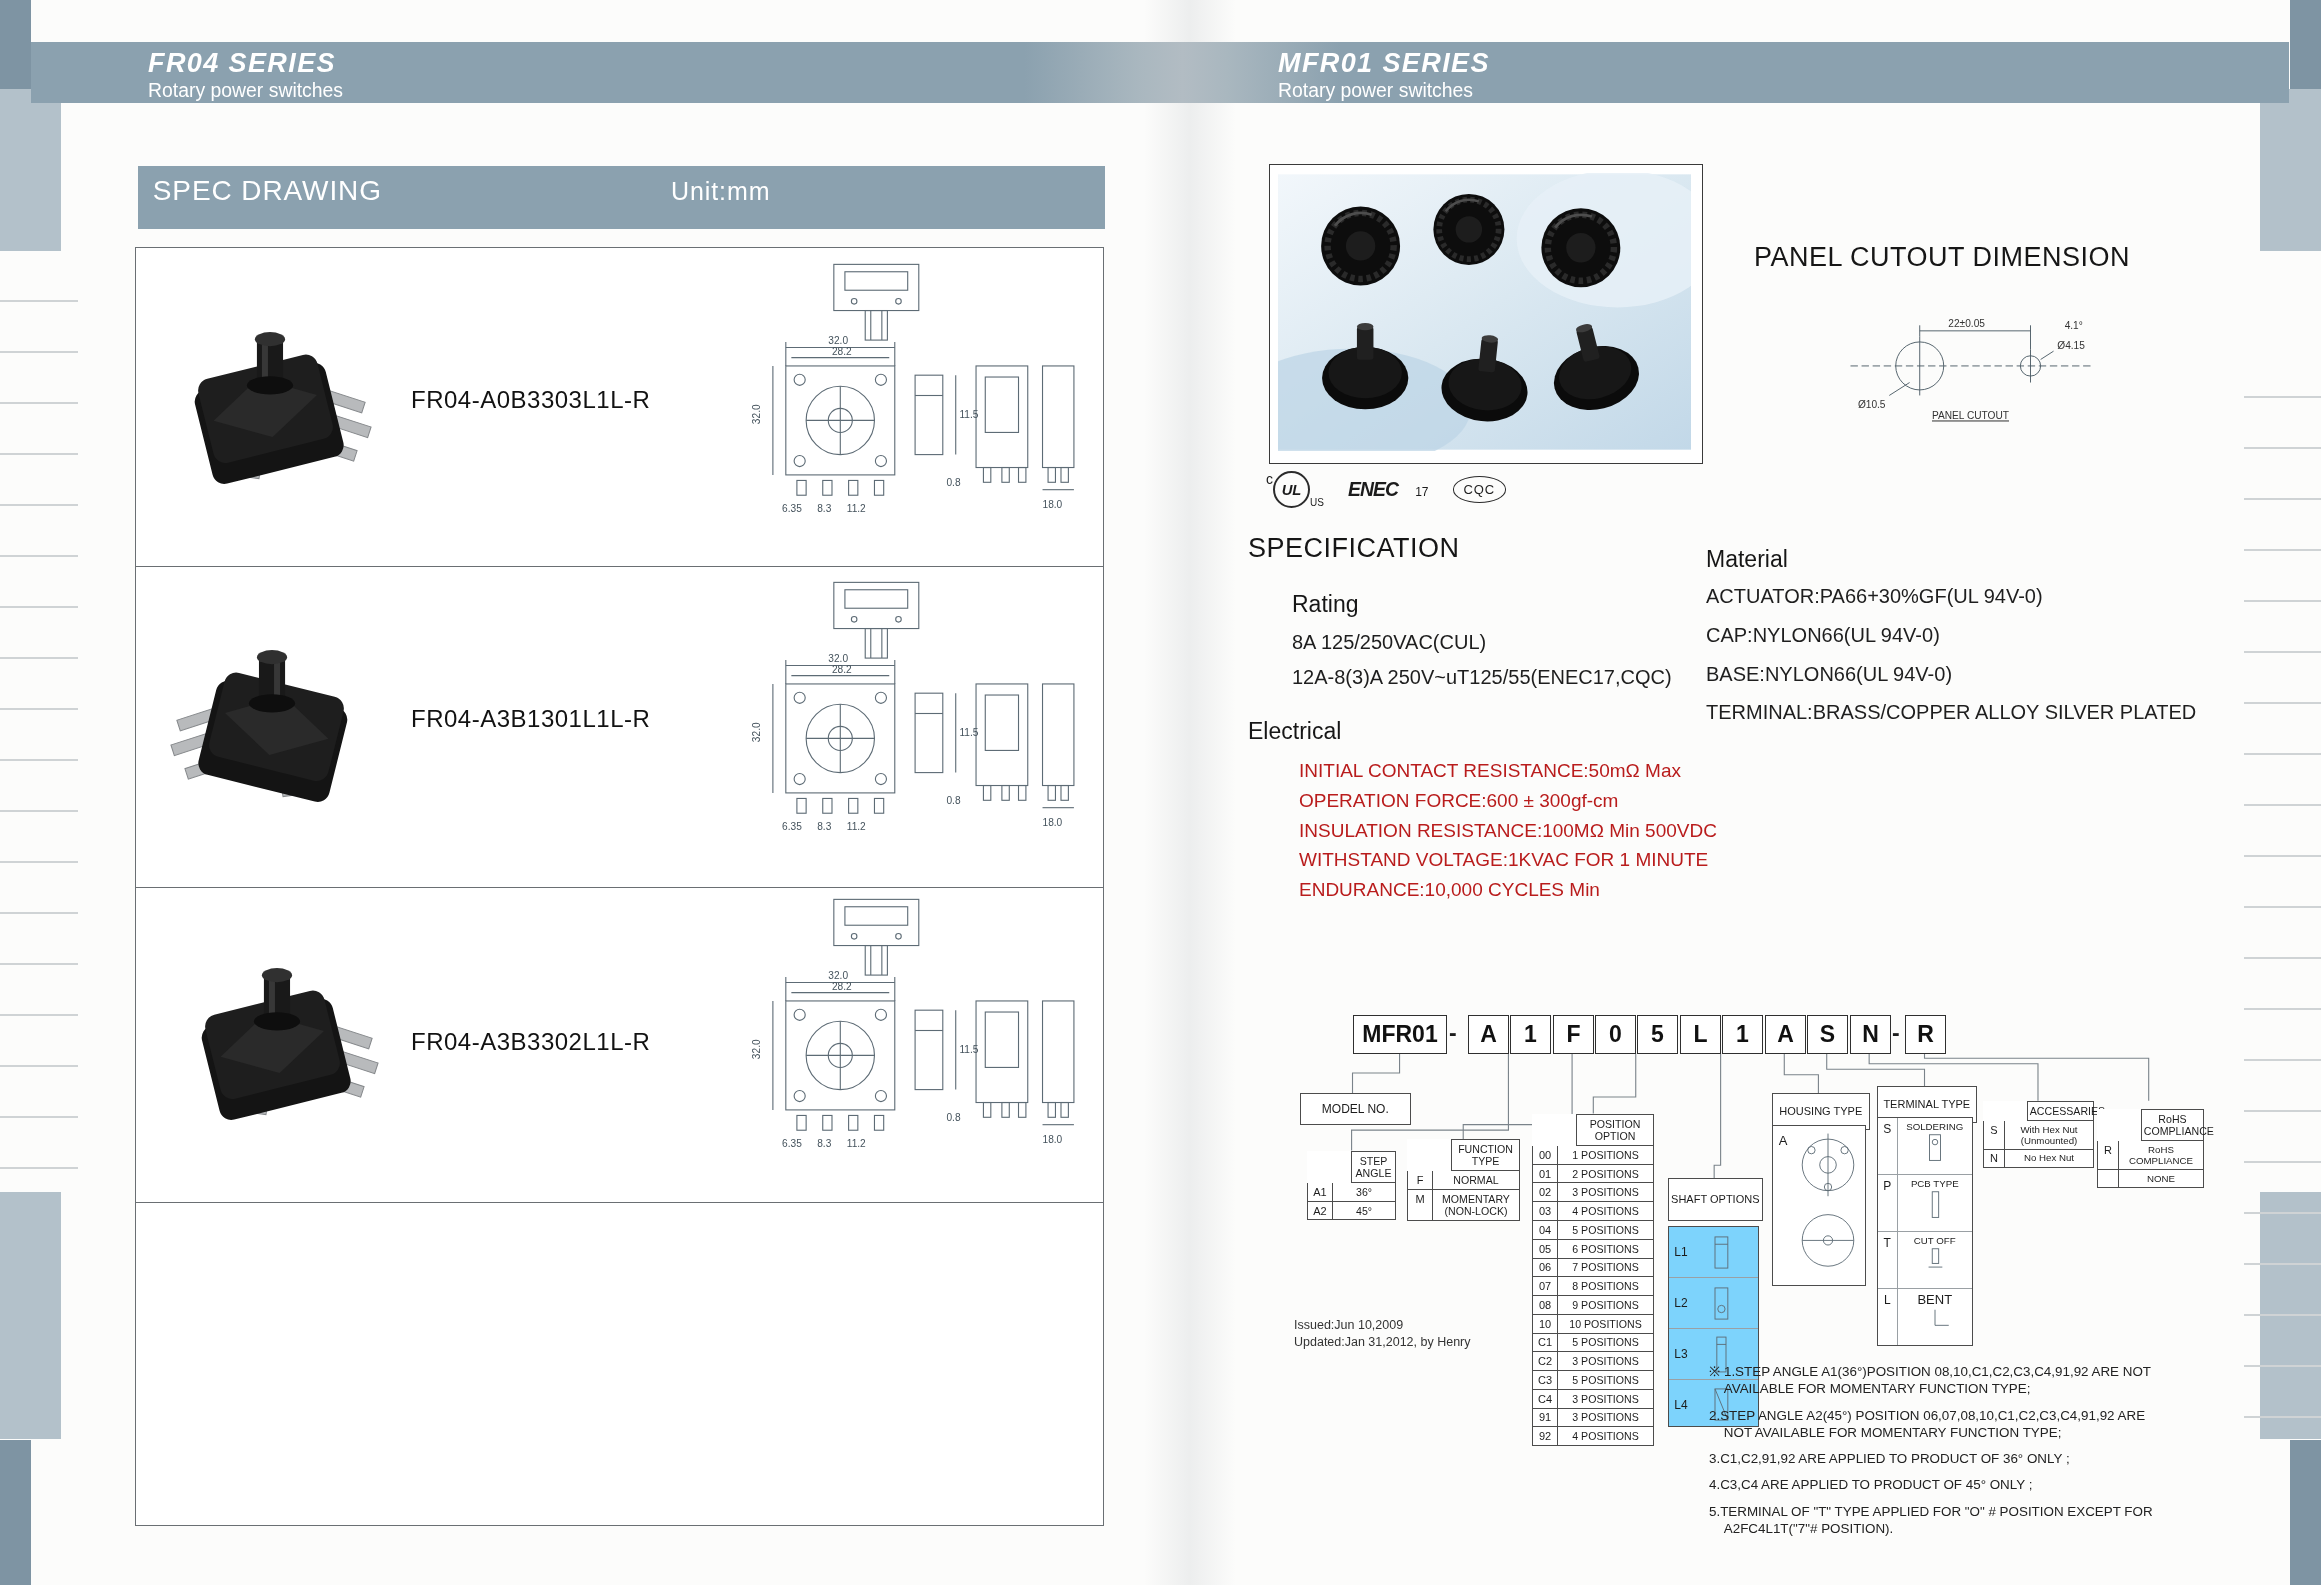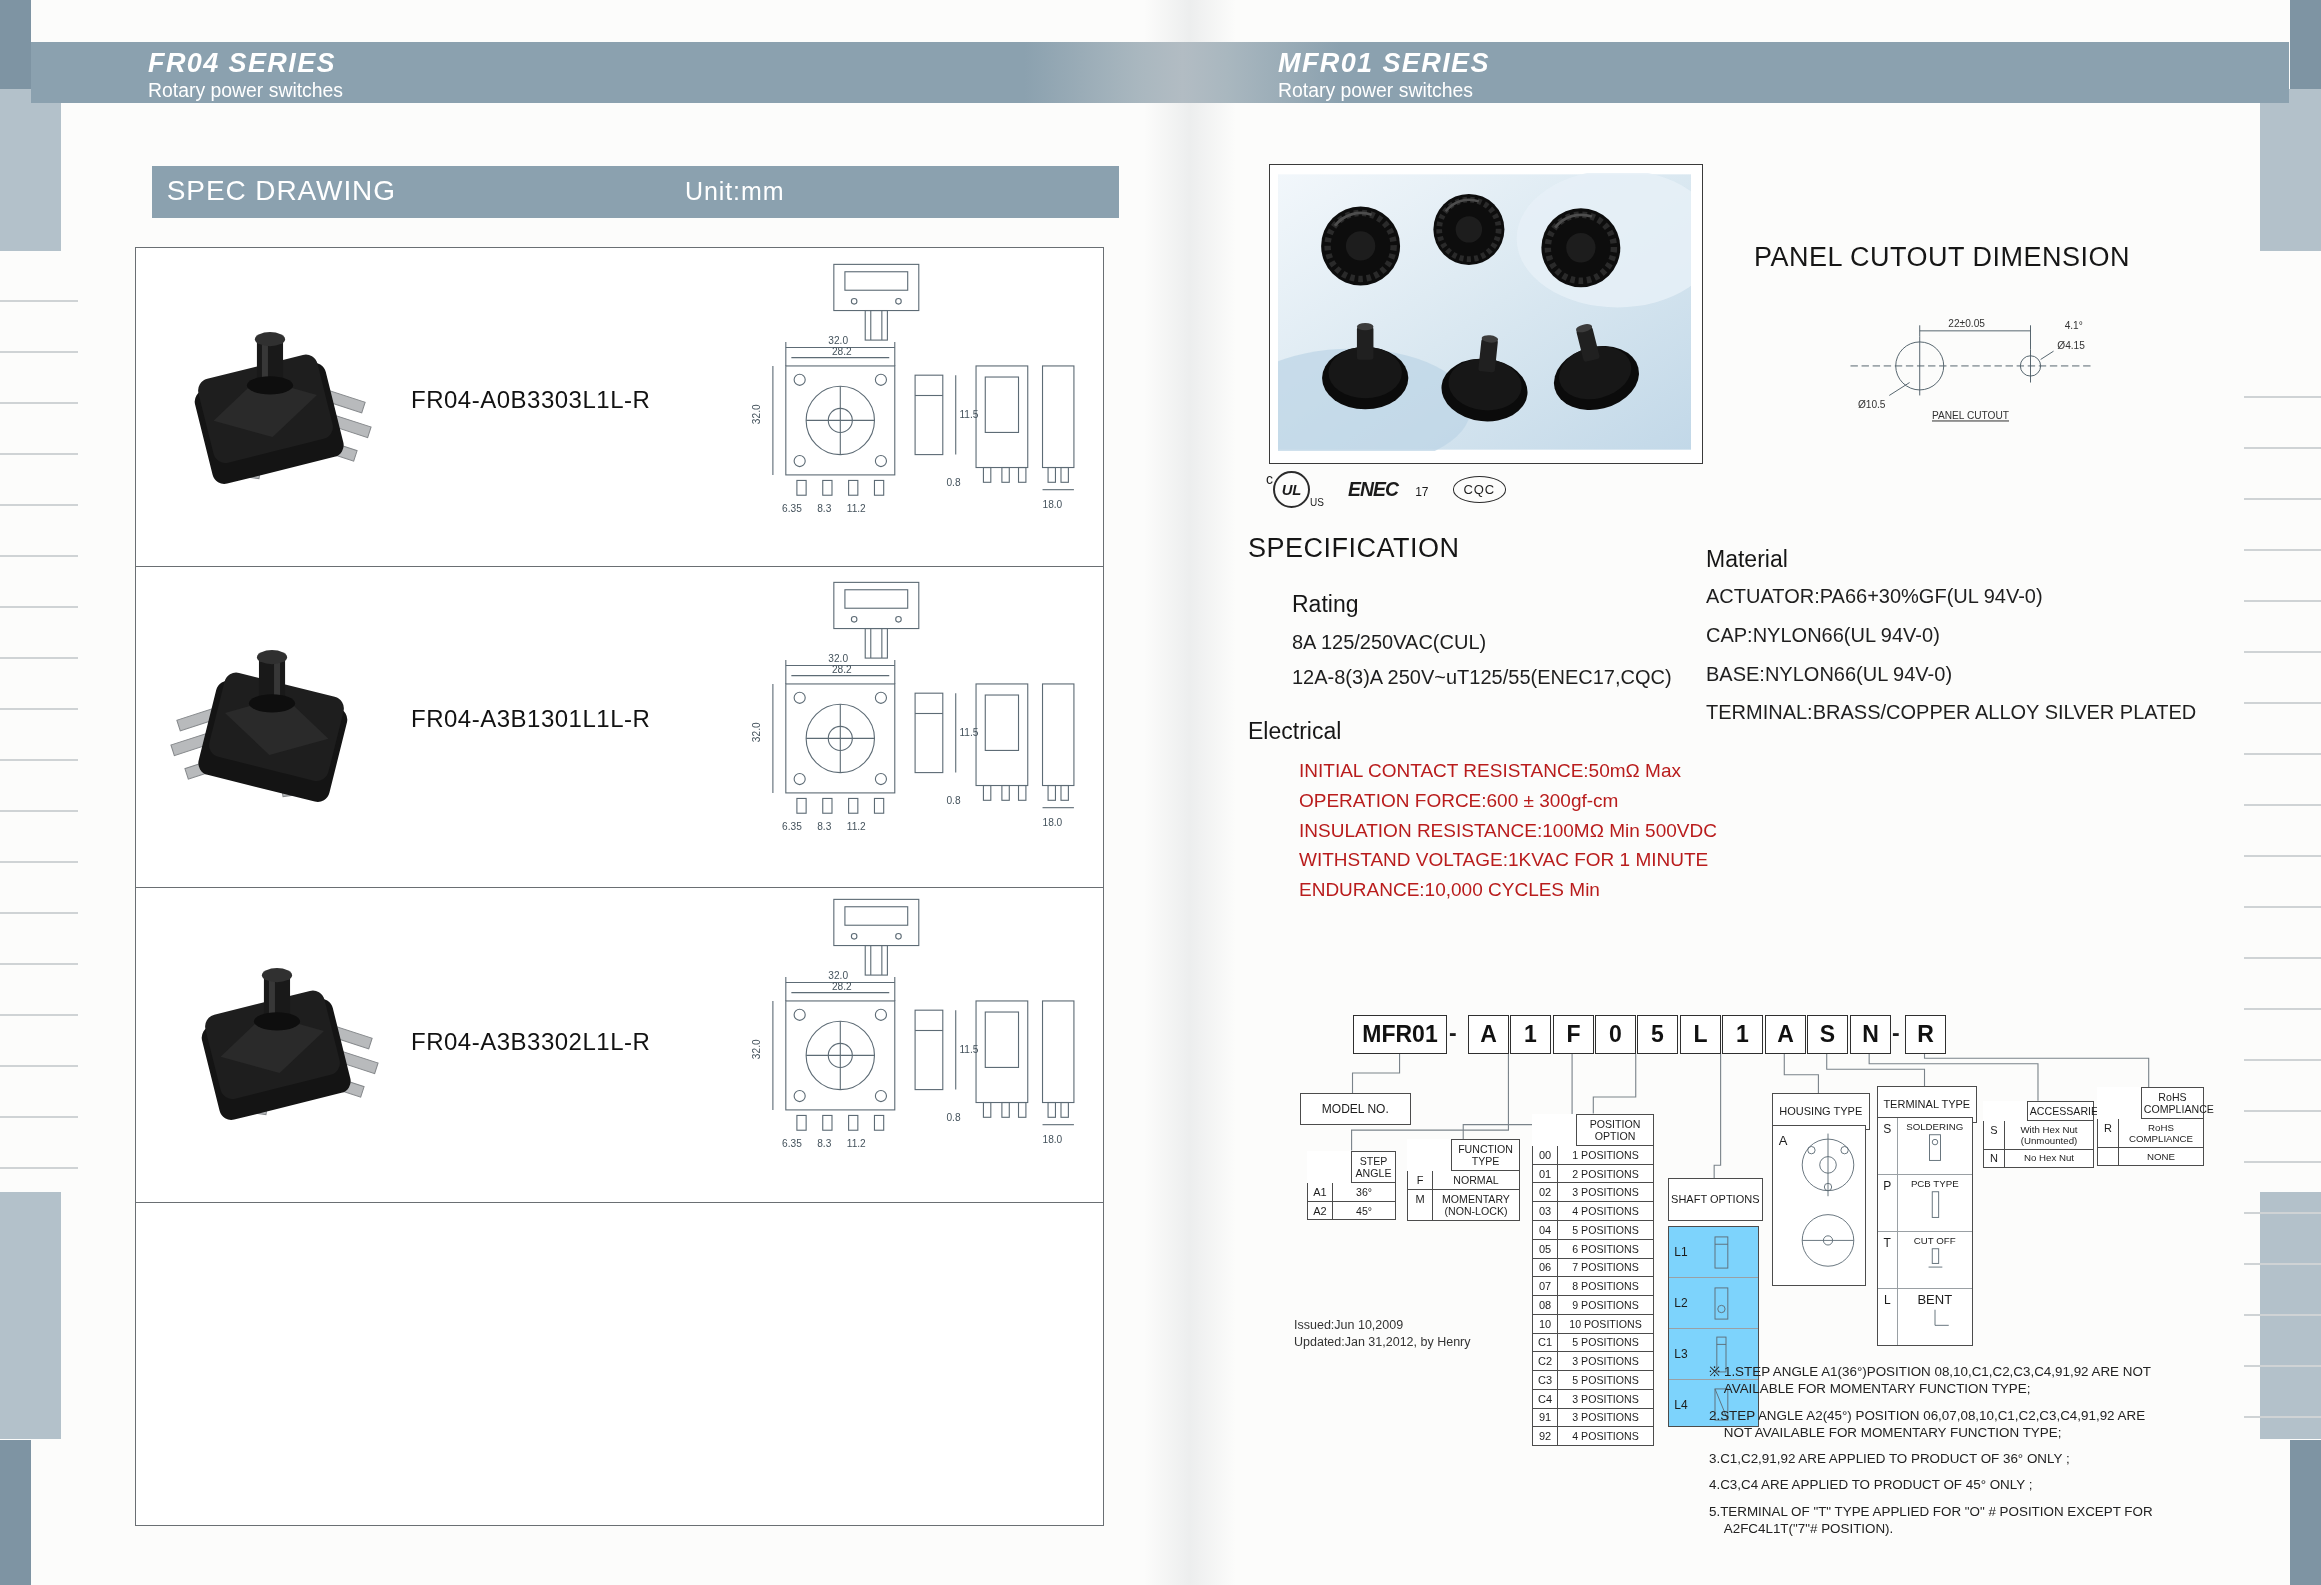--- a/index.html
+++ b/index.html
@@ -136,21 +136,21 @@
   <div class="abs ruled" style="left:2244px;top:347px;width:78px;height:1093px"></div>
 
   <div class="abs gutter" style="left:1144px;top:0;width:92px;height:1586px"></div>
 
   <div class="abs band" style="left:31px;top:42px;width:2258px;height:61px"></div>
   <div class="abs series-title" style="left:148px;top:48px">FR04 SERIES</div>
   <div class="abs series-sub" style="left:148px;top:79px">Rotary power switches</div>
   <div class="abs series-title" style="left:1278px;top:48px">MFR01 SERIES</div>
   <div class="abs series-sub" style="left:1278px;top:79px">Rotary power switches</div>
 
-  <div class="abs bar" style="left:152px;top:166px;width:967px;height:52px">
+  <div class="abs bar" style="left:138px;top:166px;width:967px;height:63px">
     <span class="abs specbar-text" style="left:14.8px;top:0">SPEC DRAWING</span>
     <span class="abs specbar-text" style="left:533px;top:0;font-size:25px">Unit:mm</span>
   </div>
 
   <div class="abs specbox" style="left:135px;top:247px;width:967px;height:1277px">
     <div class="abs hline" style="left:0;top:318px;width:967px"></div>
     <div class="abs hline" style="left:0;top:639px;width:967px"></div>
     <div class="abs hline" style="left:0;top:954px;width:967px"></div>
 
     <svg class="abs" style="left:26px;top:65px" width="222" height="191" viewBox="0 0 220 190">
@@ -511,21 +511,21 @@
       <div class="rw">
         <span class="cd" style="width:20px">S</span>
         <span class="lb" style="font-size:9.7px">With Hex Nut (Unmounted)</span>
       </div>
       <div class="rw">
         <span class="cd" style="width:20px">N</span>
         <span class="lb" style="font-size:9.7px">No Hex Nut</span>
       </div>
     </div>
 
-    <div class="ot" style="left:849px;top:86px;width:107px">
+    <div class="ot" style="left:849px;top:108px;width:107px">
       <div class="hd">RoHS COMPLIANCE</div>
       <div class="rw">
         <span class="cd" style="width:20px">R</span>
         <span class="lb" style="font-size:9.7px">RoHS COMPLIANCE</span>
       </div>
       <div class="rw">
         <span class="cd" style="width:20px"></span>
         <span class="lb" style="font-size:9.7px">NONE</span>
       </div>
     </div>

